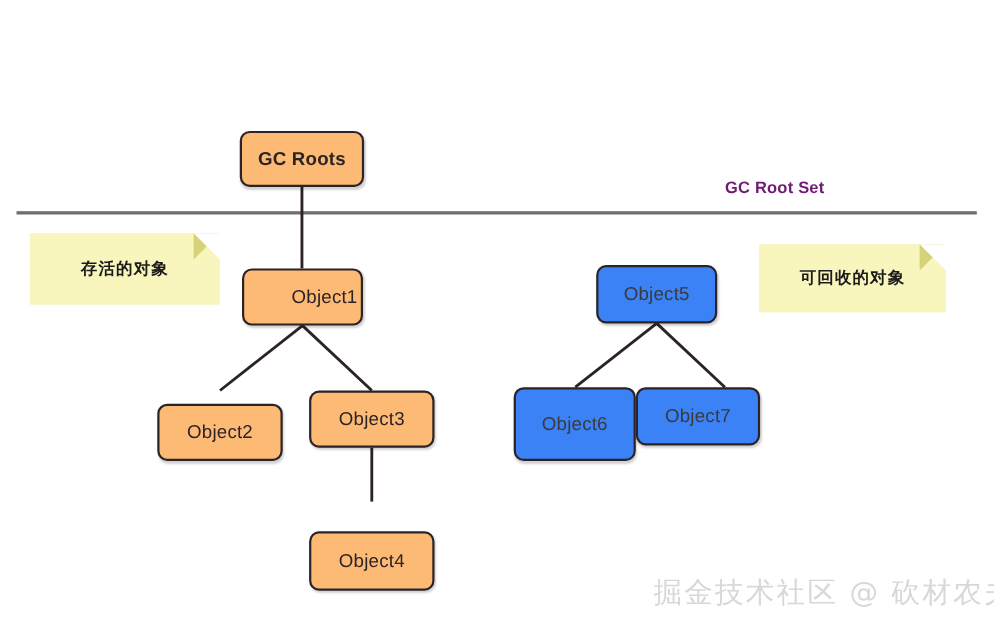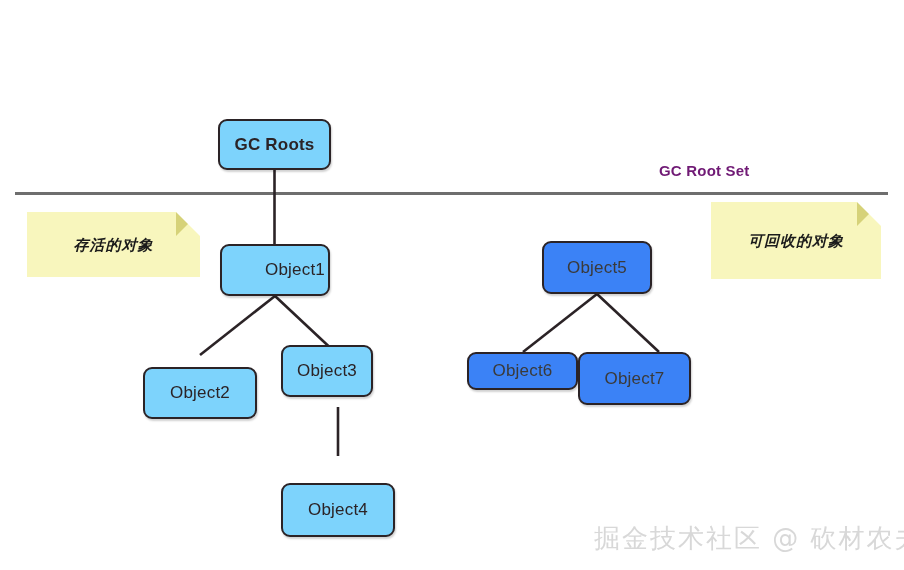--- a/index.html
+++ b/index.html
@@ -40,21 +40,20 @@
     color: #701a75;
     letter-spacing: .2px;
     white-space: nowrap;
   }
 
   
   .note {
     position: absolute;
     background: #f8f6bd;
     box-sizing: border-box;
-    font-style: italic;
   }
   .note .fold {
     position: absolute;
     top: 0;
     right: 0;
     width: 0;
     height: 0;
     border-left: 24px solid #d6d279;
     border-bottom: 24px solid transparent;
   }
@@ -80,24 +79,23 @@
     letter-spacing: 1px;
   }
   #note-alive {
     left: 27px;
     top: 212px;
     width: 173px;
     height: 65px;
   }
   #note-garbage {
     left: 690px;
-    top: 202px;
+    top: 222px;
     width: 170px;
-    height: 77px;
-    margin-left: 21px;
+    height: 62px;
   }
 
   
   .edges {
     position: absolute;
     left: 0;
     top: 0;
     width: 904px;
     height: 570px;
     pointer-events: none;
@@ -109,45 +107,45 @@
     box-sizing: border-box;
     border-radius: 9px;
     border: 2.5px solid #2b2326;
     display: flex;
     align-items: center;
     justify-content: center;
     text-align: center;
     box-shadow: 1px 2px 2px rgba(0,0,0,.18);
   }
   .node.live {
-    background: #7dd3fc;
+    background: #fdba74;
     color: #2b2326;
   }
   .node.dead {
     background: #3b82f6;
     border-color: #2b2326;
     color: #3a3a3a;
   }
   .node .node-label {
     font-size: 17px;
     font-weight: normal;
     letter-spacing: .2px;
   }
   .node.root .node-label {
     font-size: 17px;
     font-weight: bold;
   }
 
   #node-gcroots  { left: 218px; top: 119px; width: 113px; height: 51px; }
   #node-object1  { left: 220px; top: 244px; width: 110px; height: 52px; padding-left: 40px; }
   #node-object2  { left: 143px; top: 367px; width: 114px; height: 52px; }
-  #node-object3  { left: 281px; top: 345px; width: 92px; height: 52px; }
+  #node-object3  { left: 281px; top: 355px; width: 114px; height: 52px; }
   #node-object4  { left: 281px; top: 483px; width: 114px; height: 54px; }
   #node-object5  { left: 542px; top: 241px; width: 110px; height: 53px; }
-  #node-object6  { left: 467px; top: 352px; width: 111px; height: 38px; }
+  #node-object6  { left: 467px; top: 352px; width: 111px; height: 67px; }
   #node-object7  { left: 578px; top: 352px; width: 113px; height: 53px; }
 
   
   .watermark {
     position: absolute;
     left: 594px;
     top: 521px;
     font-size: 26px;
     color: #d8d8d8;
     letter-spacing: 2px;

